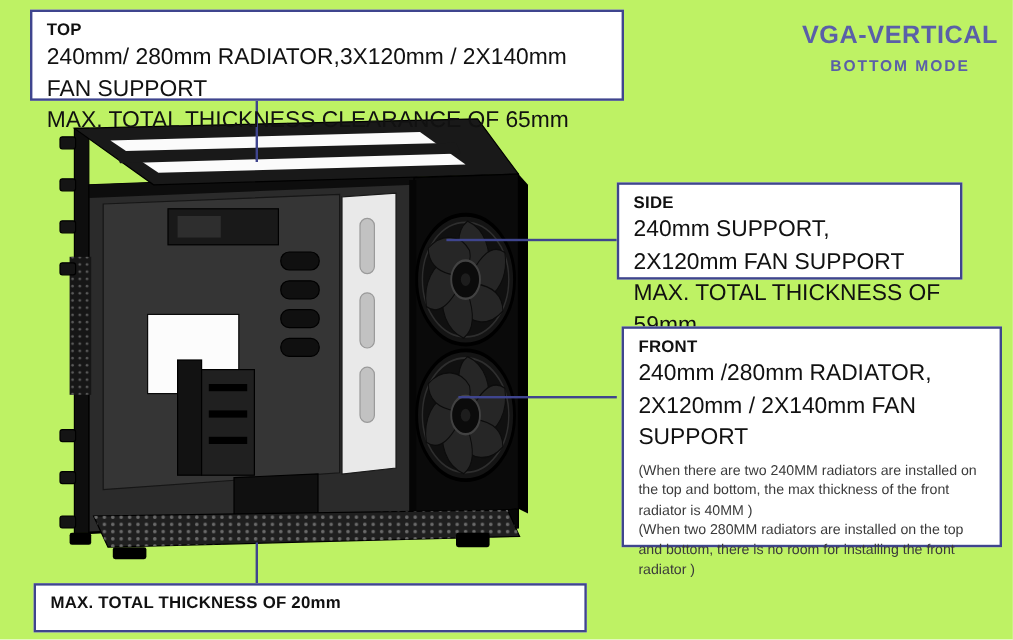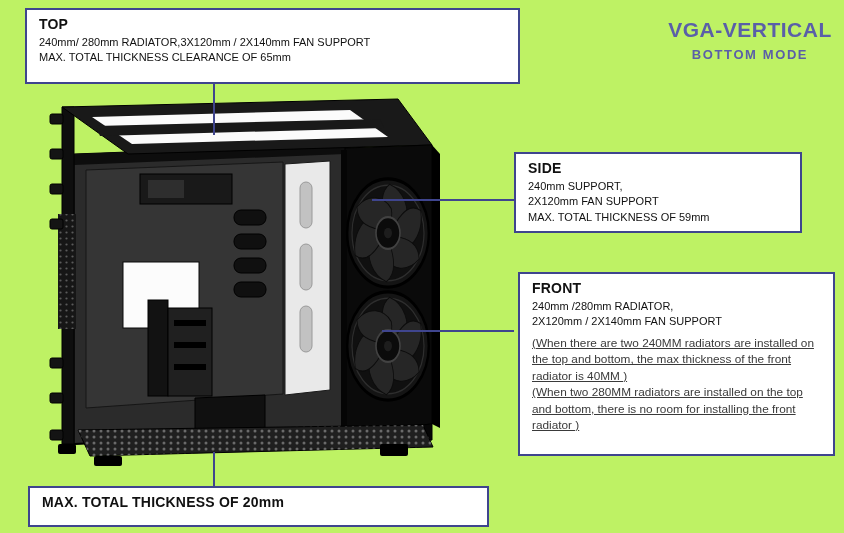--- a/index.html
+++ b/index.html
@@ -2,22 +2,22 @@
 <html style="--accent: #3f458e; --brand: #5a5fa8;"><head>
 <meta charset="utf-8">
 <style>
   html,body{margin:0;padding:0;background:#ffffff;}
   body{font-family:"Liberation Sans",sans-serif;}
   .stage{position:relative;width:844px;height:533px;background:#bef264;overflow:hidden;padding-left:16px;}
 
   .callout{position:absolute;border:2px solid var(--accent,#3f458e);background:#fff;
            box-sizing:border-box;padding:6px 12px 8px;color:#111;}
   .callout-title{font-weight:bold;font-size:14px;margin-bottom:3px;letter-spacing:.2px;}
-  .callout-line{font-size:11px;line-height:1.4;}
-  .callout-note{font-size:11.8px;line-height:1.4;color:#3a3a3a;text-decoration:underline;}
+  .callout-line{font-size:19px;line-height:1.4;}
+  .callout-note{font-size:11.8px;line-height:1.4;color:#3a3a3a;}
   .callout-note.first{margin-top:5px;}
 
   .box-top{left:25px;top:8px;width:495px;height:76px;}
   .box-side{left:514px;top:152px;width:288px;height:81px;}
   .box-front{left:518px;top:272px;width:317px;height:184px;}
   .box-bottom{left:28px;top:486px;width:461px;height:41px;display:flex;align-items:flex-start;}
   .box-bottom .callout-title{margin:0;}
 
   .brand{position:absolute;top:18px;right:12px;width:196px;text-align:center;color:var(--brand,#5a5fa8);}
   .brand-title{font-size:21px;font-weight:bold;letter-spacing:.5px;}

